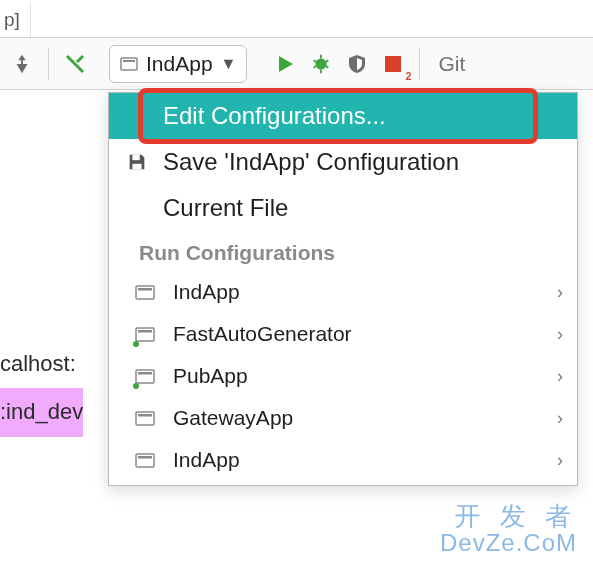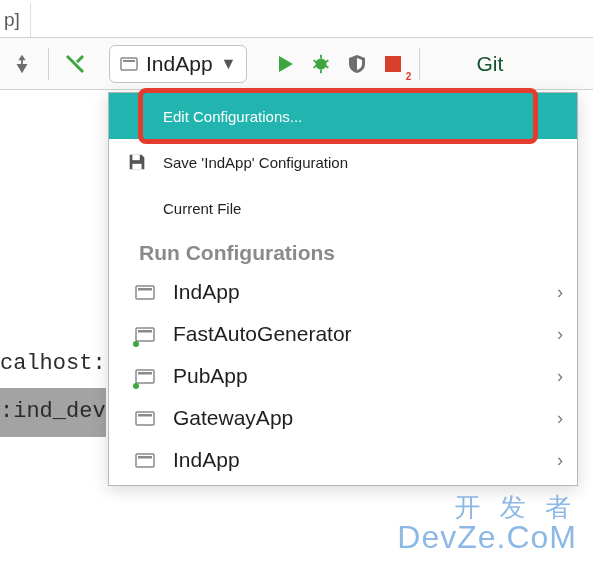--- a/index.html
+++ b/index.html
@@ -62,39 +62,38 @@
     }
     .run-config-selector .cfg-icon {
       width: 18px; height: 18px;
     }
     .run-config-selector .label {
       font-size: 21px;
       color: #222;
     }
     .git-label {
       font-size: 21px;
-      color: #14532d;
+      color: #737373;
       padding-left: 8px;
-      margin-left: 38px;
     }
     .dropdown {
       position: absolute;
       top: 92px;
       left: 108px;
       width: 470px;
       background: #fff;
       border: 1px solid #b8b8b8;
       box-shadow: 0 4px 16px rgba(0,0,0,0.15);
       padding-bottom: 4px;
     }
     .dd-item {
       display: flex;
       align-items: center;
       padding: 8px 14px 8px 16px;
-      font-size: 15px;
+      font-size: 24px;
       color: #1f1f1f;
       cursor: pointer;
       gap: 14px;
       min-height: 46px;
     }
     .dd-item.highlight {
       background: #22b5b0;
       color: #fff;
     }
     .dd-item .dd-icon {
@@ -139,21 +138,21 @@
       height: 56px;
       border: 5px solid #e33b2e;
       border-radius: 8px;
       pointer-events: none;
       z-index: 50;
     }
     .code-area {
       position: absolute;
       left: 0;
       top: 140px;
-      font-family: Liberation Mono, monospace;
+      font-family: Liberation Sans, sans-serif;
       font-size: 22px;
       color: #2b2b2b;
       line-height: 2.2;
       padding-top: 200px;
     }
     .watermark {
       position: absolute;
       right: 16px;
       bottom: 6px;
       text-align: right;
@@ -161,21 +160,21 @@
       font-weight: 400;
       letter-spacing: 6px;
       color: #2f7fd1;
       opacity: 0.55;
       line-height: 1.05;
       z-index: 100;
       font-family: "Microsoft YaHei", sans-serif;
     }
     .watermark .line2 {
       letter-spacing: 1px;
-      font-size: 32px;
+      font-size: 24px;
       margin-left: 20px;
     }
     .green-dot {
       position:absolute; bottom:-1px; left:2px;
       width:6px; height:6px; background:#3fa63f; border-radius:50%;
     }
   </style>
 </head>
 <body>
 
@@ -229,21 +228,21 @@
         <rect width="16" height="16" fill="#d9402b"></rect>
       </svg>
     <span style="position:absolute;bottom:-2px;right:-2px;font-size:10px;color:#d9402b;font-weight:bold">2</span>
   </div>
   <div class="sep"></div>
   <span class="git-label">Git</span>
 </div>
 
 <div class="code-area">
   <div>calhost:</div>
-  <div style="background:#a3a3a3">:ind_dev</div>
+  <div style="background:#f0abfc">:ind_dev</div>
 </div>
 
 <div class="dropdown">
   <div class="dd-item highlight">
     <span class="dd-icon"></span>
     <span class="dd-label">Edit Configurations...</span>
   </div>
   <div class="dd-item">
     <span class="dd-icon">
       <svg width="22" height="22" viewBox="0 0 24 24">

